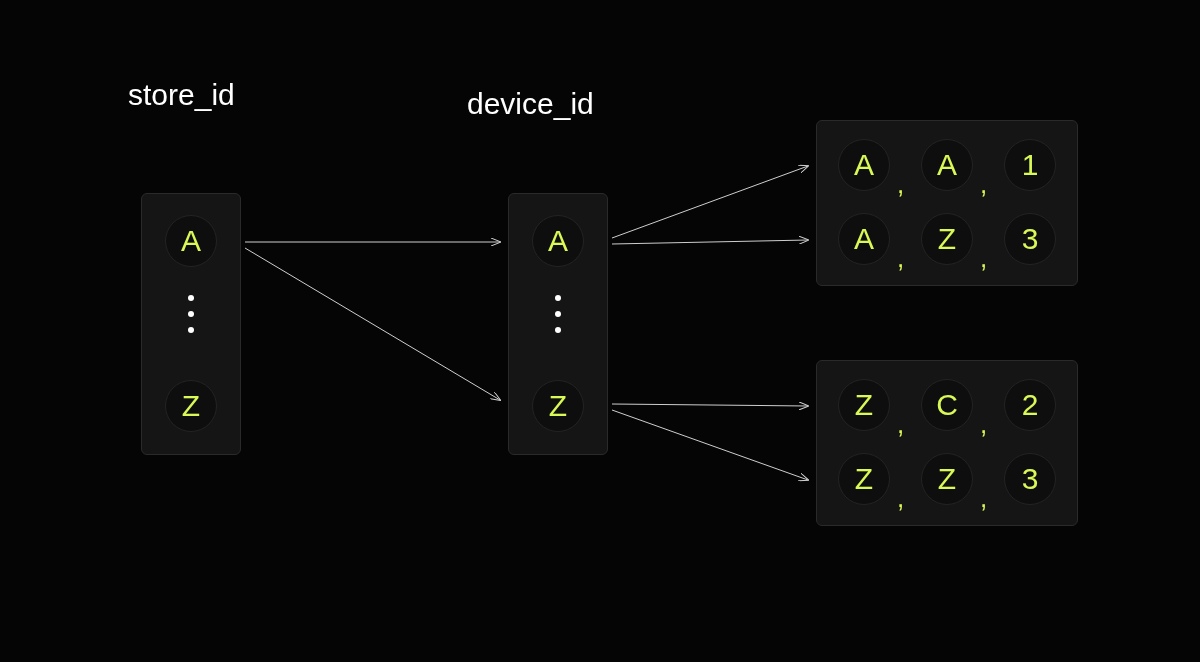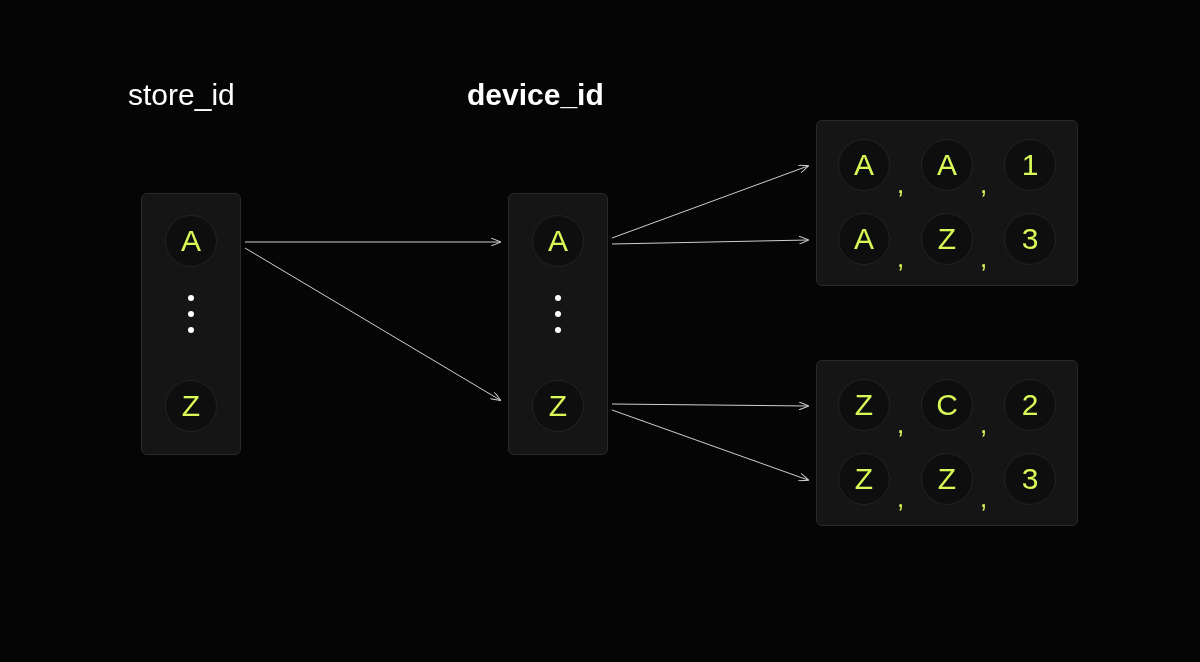--- a/index.html
+++ b/index.html
@@ -70,21 +70,21 @@
     height: 662px;
     pointer-events: none;
   }
 </style>
 </head>
 <body>
 
 <div class="stage">
 
   <div class="label" style="left:128px; top:78px;">store_id</div>
-  <div class="label" style="left:467px; top:78px;font-weight:bold;">device_id</div>
+  <div class="label" style="left:467px; top:87px;">device_id</div>
 
   <div class="panel" style="left:141px; top:193px; width:98px; height:260px;">
     <div class="node" style="left:23px; top:21px;">A</div>
     <div class="dots" style="left:46px; top:101px;">
       <div class="dot"></div>
         <div class="dot"></div>
         <div class="dot"></div>
     </div>
     <div class="node" style="left:23px; top:186px;">Z</div>
   </div>

